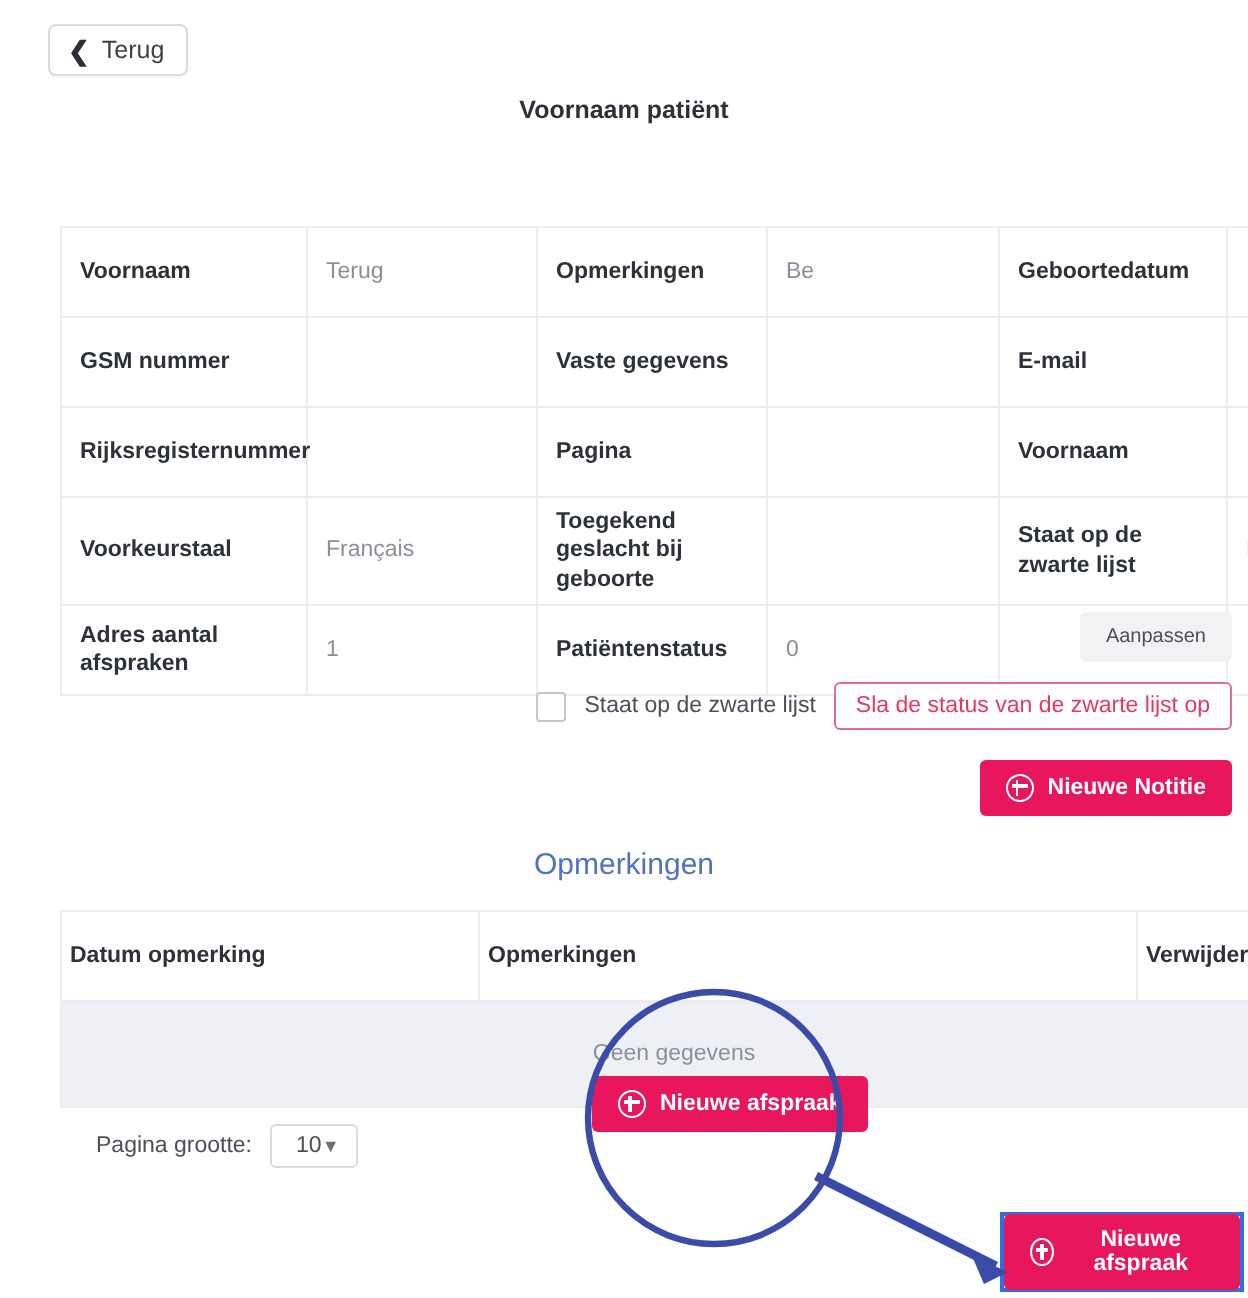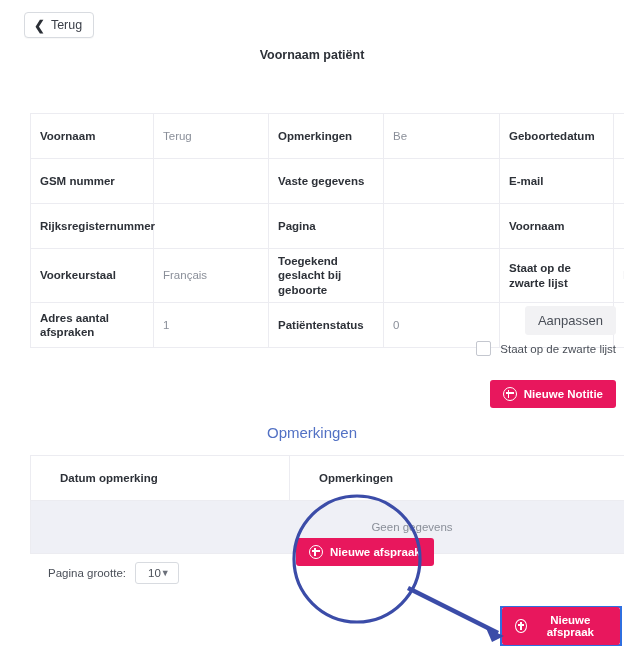--- a/index.html
+++ b/index.html
@@ -94,21 +94,21 @@
   .aanpassen-row {
     position: absolute;
     right: 8px;
     top: 306px;
   }
   .btn-light {
     background: #f2f2f4;
     border: 1px solid #f2f2f4;
     border-radius: 3px;
     color: #4a4f58;
-    font-size: 13px;
+    font-size: 10px;
     padding: 6px 12px;
     cursor: pointer;
   }
 
   
   .blacklist-row {
     position: absolute;
     right: 8px;
     top: 341px;
     display: flex;
@@ -201,21 +201,21 @@
     width: 100%;
     border-collapse: collapse;
     table-layout: fixed;
     font-size: 11.5px;
   }
   table.remarks th {
     border: 1px solid #ececf1;
     text-align: left;
     font-weight: bold;
     color: #2d3138;
-    padding: 13px 29px;
+    padding: 13px 4px;
     height: 18px;
   }
   table.remarks td.empty {
     border: 1px solid #ececf1;
     background: #eff0f6;
     color: #8a8f99;
     text-align: center;
     height: 44px;
     padding: 4px 8px;
   }
@@ -344,20 +344,21 @@
   </table>
 </div>
 
 <div class="aanpassen-row">
   <button class="btn-light">Aanpassen</button>
 </div>
 
 <div class="blacklist-row">
   <span class="cb"></span>
   <span class="cb-label">Staat op de zwarte lijst</span>
+  <button class="btn-outline-danger">Sla de status van de zwarte lijst op</button>
 </div>
 
 <div class="notitie-row">
   <button class="btn-pink">
     <span class="plus-ico"></span>
     <span>Nieuwe Notitie</span>
   </button>
 </div>
 
 <div class="sub-title">Opmerkingen</div>

